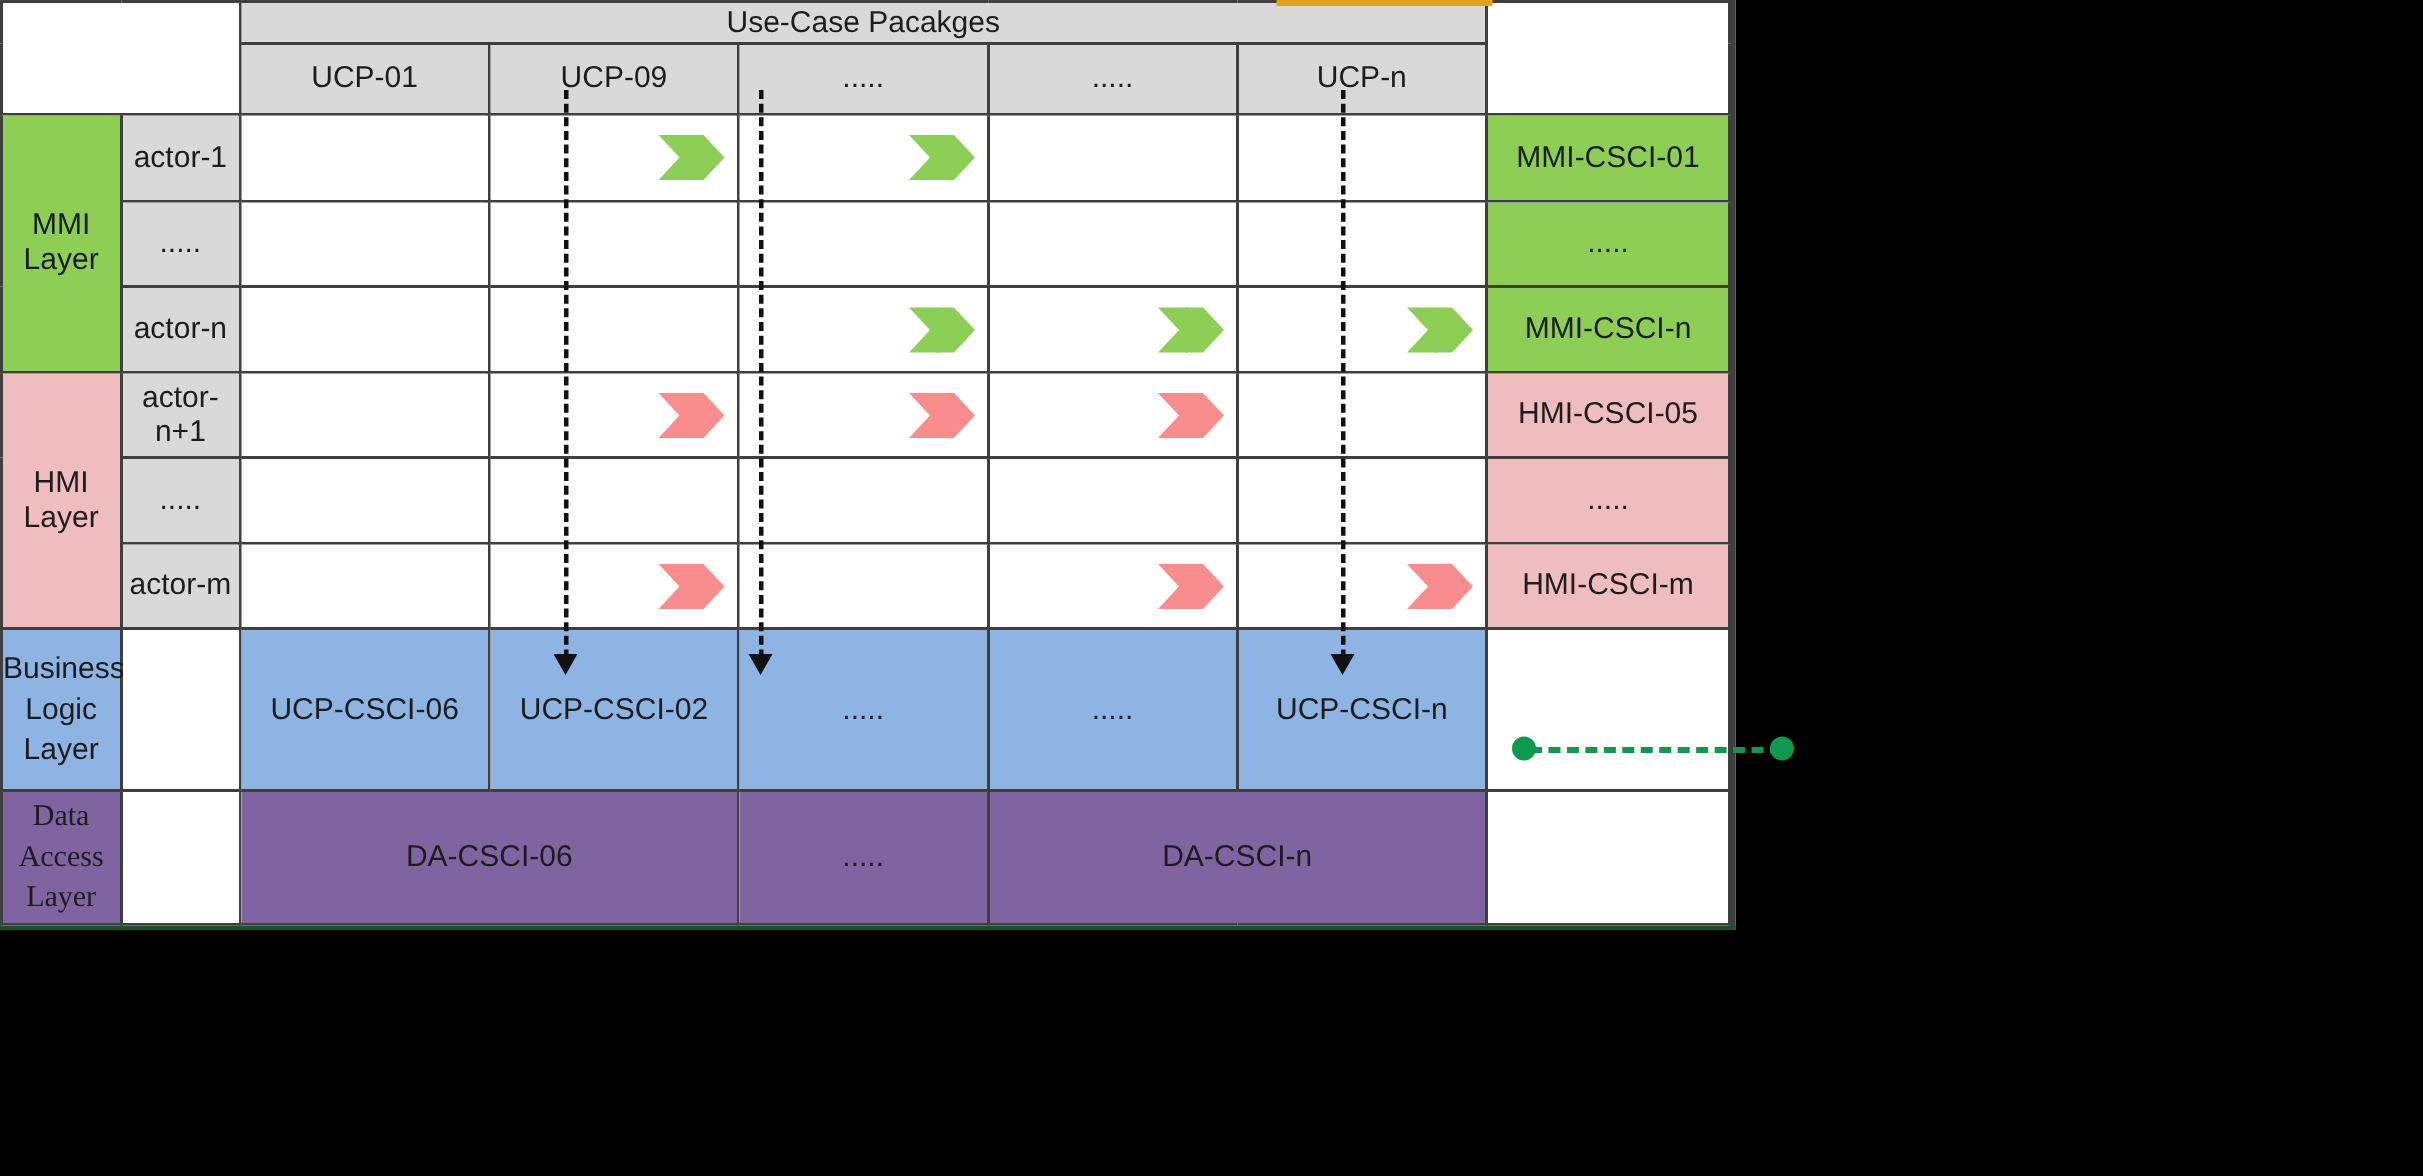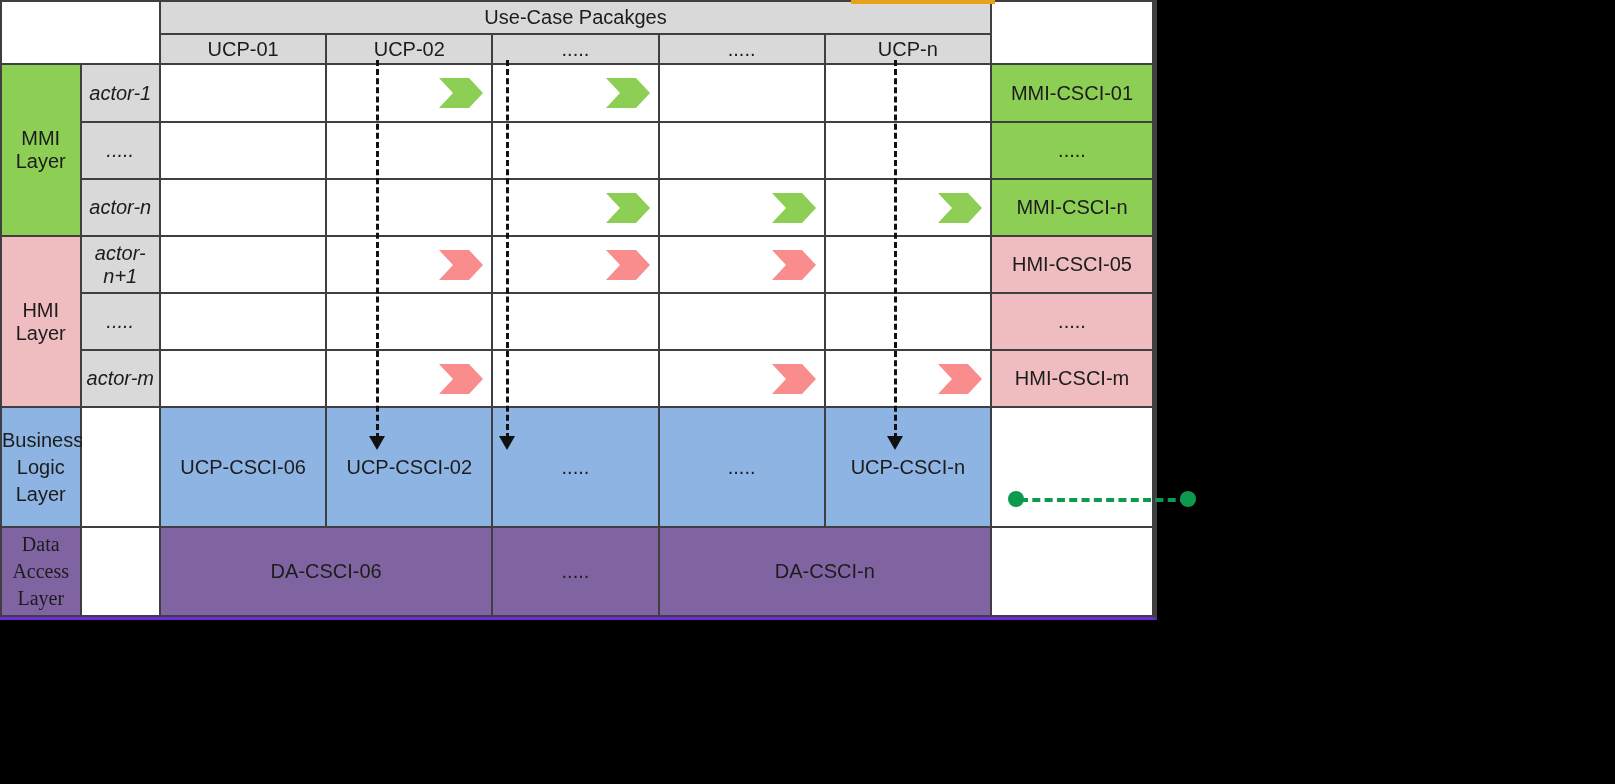--- a/index.html
+++ b/index.html
@@ -18,21 +18,21 @@
   
   #matrix {
     position: absolute;
     left: 0;
     top: 0;
     width: 1157px;
     height: 620px;
     background: #ffffff;
     box-sizing: border-box;
     border-right: 3px solid #3f3f3f;
-    border-bottom: 3px solid #6d28d9;
+    border-bottom: 3px solid #14532d;
   }
 
   table.grid {
     border-collapse: collapse;
     table-layout: fixed;
     width: 1154px;
     height: 617px;
     position: absolute;
     left: 0;
     top: 0;
@@ -69,21 +69,21 @@
   }
   .blank-tl { background: #ffffff !important; border-left: 2px solid #3f3f3f; }
   .blank-tr { background: #ffffff !important; }
 
   
   .layer-mmi  { background: #8DCE54 !important; font-size: 21px; }
   .layer-hmi  { background: #EFBDBF !important; font-size: 21px; }
   .layer-bll  { background: #8DB4E3 !important; font-size: 20px; line-height: 1.35; }
   .layer-dal  { background: #8064A2 !important; font-size: 20px; line-height: 1.35; font-family: Liberation Serif, serif; }
 
-  .actor-cell { background: #d9d9d9 !important; font-size: 20px; font-style: italic; }
+  .actor-cell { background: #d9d9d9 !important; font-size: 20px; }
 
   .csci-green { background: #8DCE54 !important; font-size: 20px; }
   .csci-pink  { background: #EFBDBF !important; font-size: 20px; }
   .cell-blue  { background: #8DB4E3 !important; font-size: 20px; }
   .cell-purple{ background: #8064A2 !important; font-size: 20px; }
   .cell-white { background: #ffffff !important; }
 
   
   .chev {
     position: absolute;
@@ -142,23 +142,23 @@
 
   <table class="grid">
     <tbody>
 
       <tr>
         <td class="blank-tl c-layer" colspan="2" rowspan="2"></td>
         <td class="hdr-band" colspan="5">Use-Case Pacakges</td>
         <td class="blank-tr c-csci" rowspan="2"></td>
       </tr>
 
-      <tr style="height:30px;">
+      <tr style="height:47px;">
         <td class="hdr-col c-ucp1">UCP-01</td>
-        <td class="hdr-col c-ucp2">UCP-02</td>
+        <td class="hdr-col c-ucp2">UCP-09</td>
         <td class="hdr-col c-ucp3">.....</td>
         <td class="hdr-col c-ucp4">.....</td>
         <td class="hdr-col c-ucp5">UCP-n</td>
       </tr>
 
       <tr style="height:58px;">
         <td class="layer-mmi c-layer" rowspan="3">MMI Layer</td>
         <td class="actor-cell c-actor">actor-1</td>
 
         <td></td>
@@ -269,21 +269,21 @@
         </td>
         <td>
           <svg class="chev pos-r" viewBox="0 0 46 34">
             <path d="M0,2 L20,2 L34,17 L20,32 L0,32 L14,17 Z" fill="#F98D8D"></path>
             <path d="M18,2 L30,2 L44,17 L30,32 L18,32 L32,17 Z" fill="#F98D8D"></path>
           </svg>
         </td>
         <td class="csci-pink c-csci">HMI-CSCI-m</td>
       </tr>
 
-      <tr style="height:120px;">
+      <tr style="height:108px;">
         <td class="layer-bll c-layer layer-two-line">Business Logic
 Layer</td>
         <td class="cell-white c-actor"></td>
         <td class="cell-blue">UCP-CSCI-06</td>
         <td class="cell-blue">UCP-CSCI-02</td>
         <td class="cell-blue">.....</td>
         <td class="cell-blue">.....</td>
         <td class="cell-blue">UCP-CSCI-n</td>
         <td class="cell-white c-csci"></td>
       </tr>

